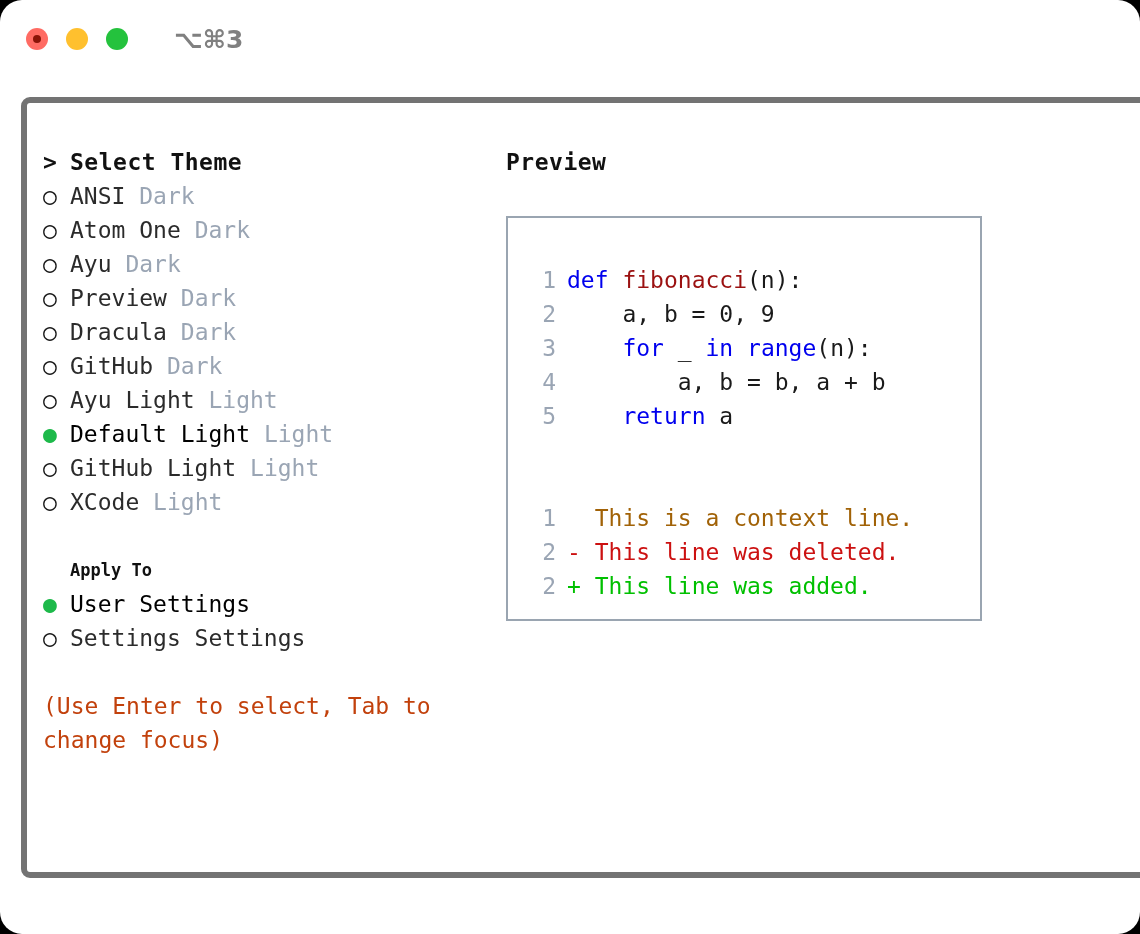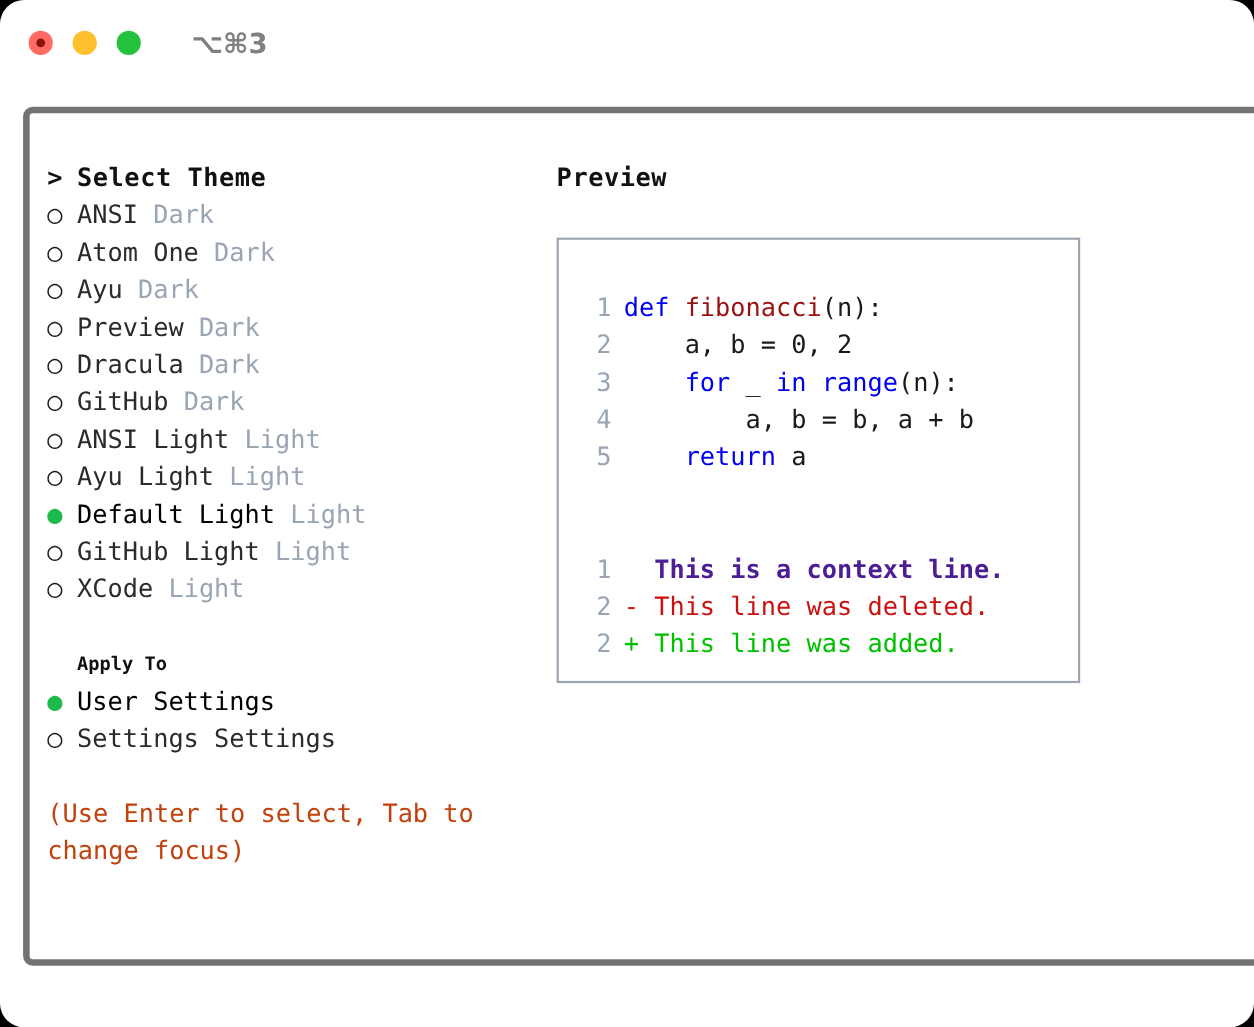--- a/index.html
+++ b/index.html
@@ -179,21 +179,21 @@
     text-align: right;
     color: #9aa5b4;
     margin-right: 11px;
   }
   .kw   { color: #0000ee; }
   .fn   { color: #9b1111; }
   .plain{ color: #1a1a1a; }
 
   .gap-line { height: 34px; }
 
-  .diff-ctx { color: #4c1d95; font-weight: bold; }
+  .diff-ctx { color: #a16207; }
   .diff-del { color: #cc1111; }
   .diff-add { color: #00c000; }
 </style>
 </head>
 <body>
 
 <div class="window">
 
   <div class="titlebar">
     <div class="lights">
@@ -218,21 +218,20 @@
         <div class="row"><span class="marker">○</span><span class="name">Atom One</span> <span class="cat">Dark</span></div>
 
         <div class="row"><span class="marker">○</span><span class="name">Ayu</span> <span class="cat">Dark</span></div>
 
         <div class="row"><span class="marker">○</span><span class="name">Preview</span> <span class="cat">Dark</span></div>
 
         <div class="row"><span class="marker">○</span><span class="name">Dracula</span> <span class="cat">Dark</span></div>
 
         <div class="row"><span class="marker">○</span><span class="name">GitHub</span> <span class="cat">Dark</span></div>
 
-        <div class="row"><span class="marker">○</span><span class="name">ANSI Light</span> <span class="cat">Light</span></div>
 
         <div class="row"><span class="marker">○</span><span class="name">Ayu Light</span> <span class="cat">Light</span></div>
 
         <div class="row selected"><span class="marker">●</span><span class="name">Default Light</span> <span class="cat">Light</span></div>
 
         <div class="row"><span class="marker">○</span><span class="name">GitHub Light</span> <span class="cat">Light</span></div>
 
 
         <div class="row"><span class="marker">○</span><span class="name">XCode</span> <span class="cat">Light</span></div>
 
@@ -247,21 +246,21 @@
         <div class="hint">(Use Enter to select, Tab to change focus)</div>
       </div>
 
       <div class="right-col">
         <div class="preview-title">Preview</div>
 
         <div class="preview-box">
 
           <div class="code-line"><span class="lineno">1</span><span class="kw">def </span><span class="fn">fibonacci</span><span class="plain">(n):</span></div>
 
-          <div class="code-line"><span class="lineno">2</span><span class="plain">    a, b = 0, 2</span></div>
+          <div class="code-line"><span class="lineno">2</span><span class="plain">    a, b = 0, 9</span></div>
 
           <div class="code-line"><span class="lineno">3</span><span class="plain">    </span><span class="kw">for</span><span class="plain"> _ </span><span class="kw">in</span><span class="plain"> </span><span class="kw">range</span><span class="plain">(n):</span></div>
 
           <div class="code-line"><span class="lineno">4</span><span class="plain">        a, b = b, a + b</span></div>
 
           <div class="code-line"><span class="lineno">5</span><span class="plain">    </span><span class="kw">return</span><span class="plain"> a</span></div>
 
           <div class="gap-line"></div>
           <div class="gap-line"></div>
 

